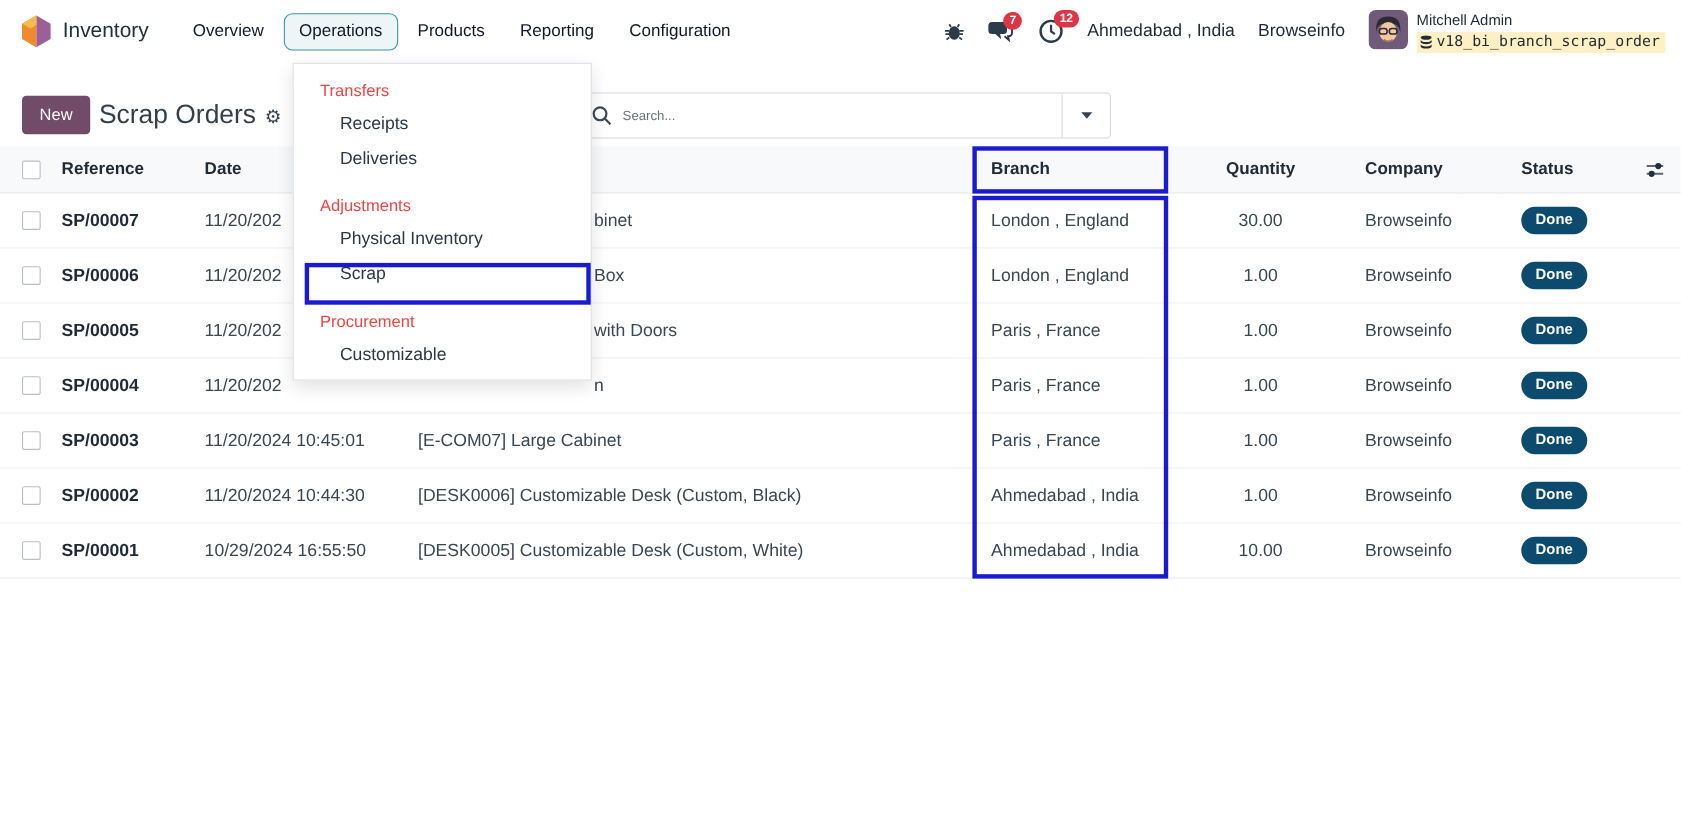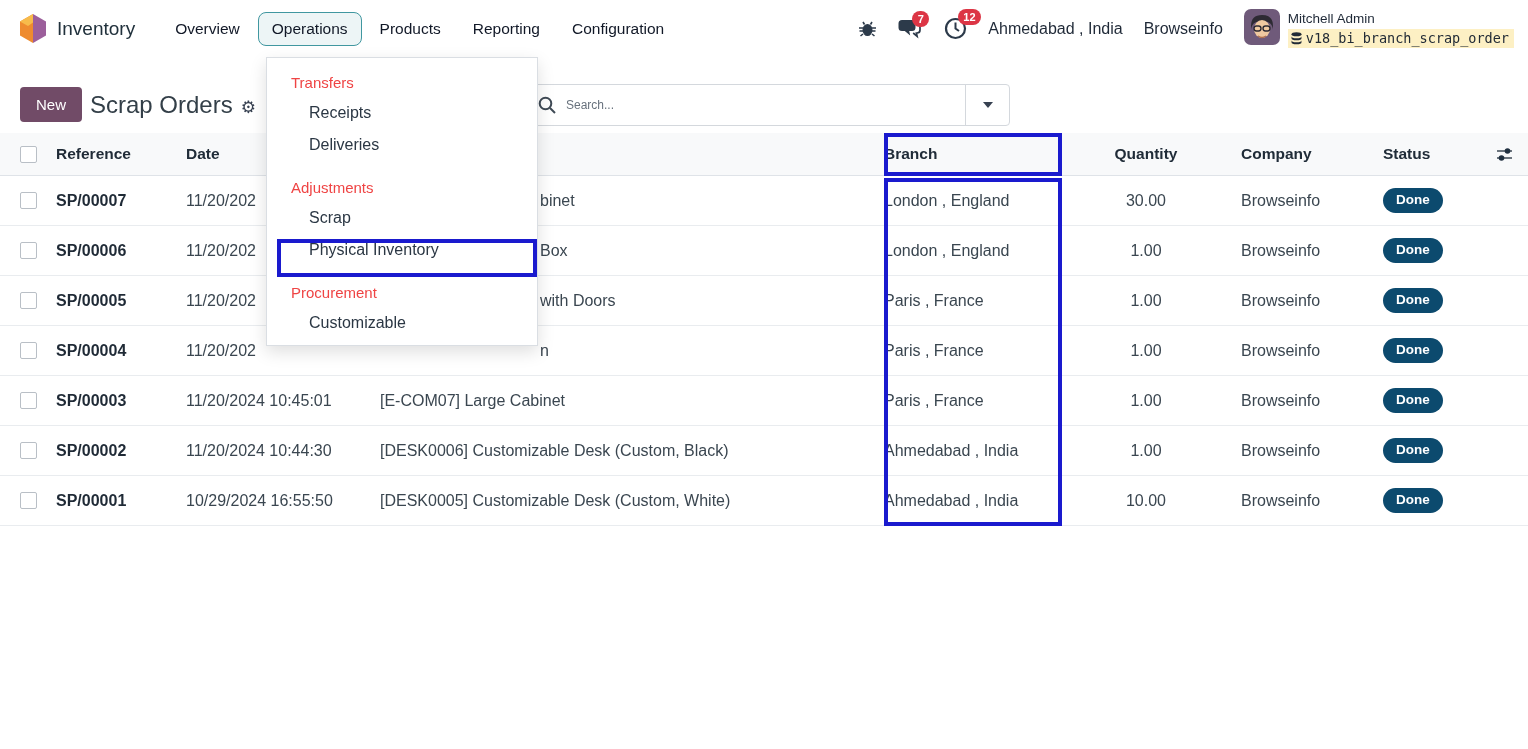--- a/index.html
+++ b/index.html
@@ -48,21 +48,21 @@
   
   .table { position:absolute; top:133px; left:0; width:100%; }
   .thead { height:43px; background:#f8f9fa; border-bottom:1px solid #dfe3e8; display:flex; align-items:center; font-weight:700; color:#202c38; font-size:15.5px; }
   .trow { height:50px; display:flex; align-items:center; border-bottom:1px solid #e9ecef; font-size:16px; color:#3a4650; background:#fff; cursor:pointer; }
   .col-check { width:56px; padding-left:20px; flex:0 0 auto; }
   .cb { display:block; width:17px; height:17px; border:1px solid #b9bfc6; border-radius:2px; background:#fff; cursor:pointer; }
   .col-ref { width:130px; flex:0 0 auto; font-weight:700; color:#1f2a36; }
   .col-date { width:194px; flex:0 0 auto; white-space:nowrap; overflow:hidden; }
   .col-product { flex:1 1 auto; min-width:0; white-space:nowrap; overflow:hidden; }
   .col-product.frag { padding-left:160px; }
-  .col-branch { width:178px; flex:0 0 auto; white-space:nowrap; }
+  .col-branch { width:178px; flex:0 0 auto; padding-left:17px; white-space:nowrap; }
   .col-qty { width:168px; flex:0 0 auto; text-align:center; }
   .col-company { width:150px; flex:0 0 auto; padding-left:11px; }
   .col-status { width:100px; flex:0 0 auto; padding-left:3px; }
   .col-gear { width:48px; flex:0 0 auto; display:flex; justify-content:center; }
   .badge-done { display:inline-block; background:#0c4a6e; color:#fff; font-weight:700; font-size:13.5px; padding:4px 13px; border-radius:14px; line-height:1.2; }
 
   
   .dropdown { position:absolute; left:266px; top:57px; width:272px; background:#fff; border:1px solid #dadee3; box-shadow:0 6px 16px rgba(0,0,0,.13); z-index:50; padding:10px 0 6px; }
   .dd-header { padding:6px 0 6px 24px; margin-top:12px; color:#ef4444; font-size:15px; }
   .dd-header.first { margin-top:0; }
@@ -329,22 +329,22 @@
       <div class="col-status"><span class="badge-done">Done</span></div>
       <div class="col-gear"></div>
     </div>
   </div>
 
   <div class="dropdown">
     <div class="dd-header first">Transfers</div>
     <div class="dd-item">Receipts</div>
     <div class="dd-item">Deliveries</div>
     <div class="dd-header">Adjustments</div>
+    <div class="dd-item">Physical Inventory</div>
     <div class="dd-item">Scrap</div>
-    <div class="dd-item">Physical Inventory</div>
     <div class="dd-header">Procurement</div>
     <div class="dd-item">Customizable</div>
   </div>
 
   <div class="hl hl-scrap"></div>
   <div class="hl hl-branch-head"></div>
   <div class="hl hl-branch-col"></div>
 
 </div>
 

